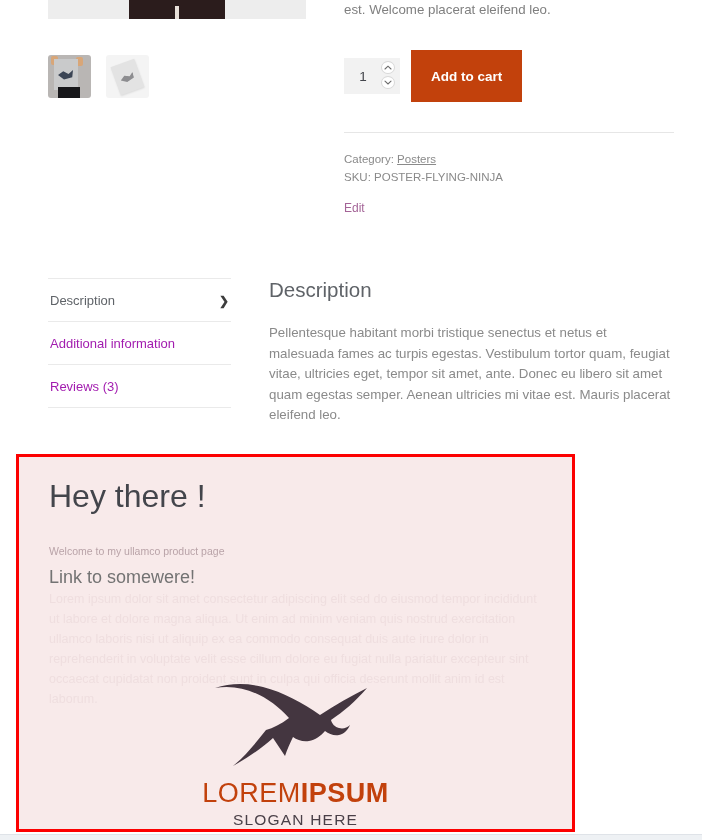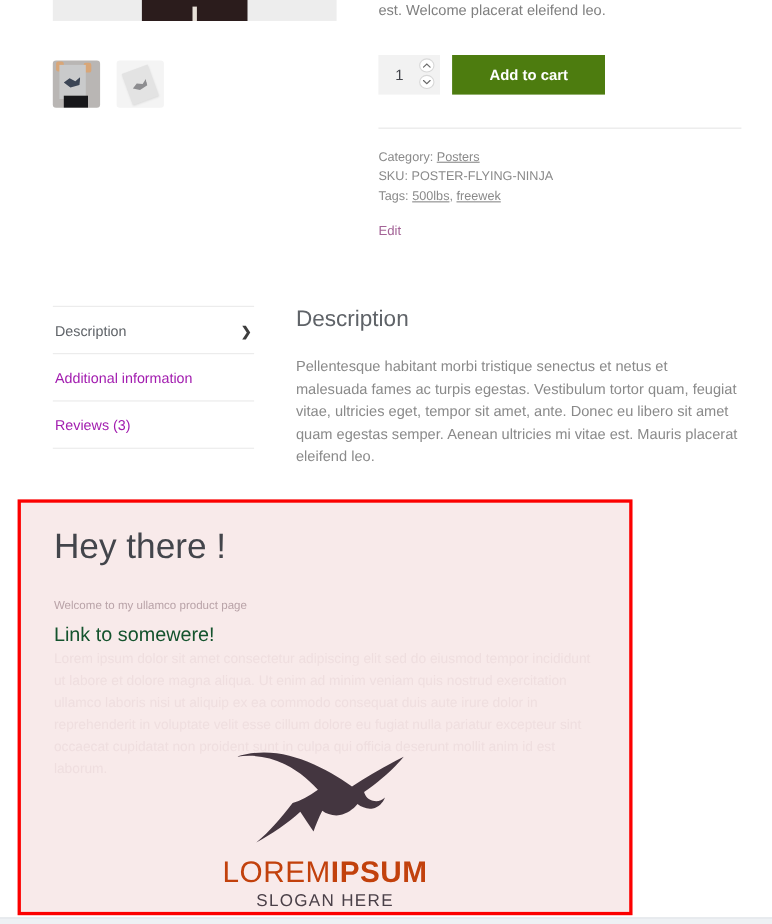--- a/index.html
+++ b/index.html
@@ -153,25 +153,25 @@
     border-radius: 50%;
     background: #fff;
     border: 1px solid #d8d8d8;
     display: flex;
     align-items: center;
     justify-content: center;
     cursor: pointer;
   }
   .qty-btn svg { display: block; }
   .add-to-cart {
-    background: #4d7c0f;
+    background: #c2410c;
     color: #ffffff;
     border: 0;
-    height: 36px;
-    padding: 0 34px;
+    height: 52px;
+    padding: 0 20px;
     font-family: "Liberation Sans", sans-serif;
     font-size: 13.5px;
     font-weight: bold;
     cursor: pointer;
   }
   .meta-rule {
     border-top: 1px solid #e6e6e6;
     margin: 0 0 17px 0;
   }
   .meta-line {
@@ -264,21 +264,21 @@
     line-height: 1.2;
   }
   .custom-welcome {
     font-size: 10.5px;
     color: #b9a3a8;
     margin: 0 0 10px 0;
   }
   .custom-link {
     display: inline-block;
     font-size: 18px;
-    color: #14532d;
+    color: #737373;
     text-decoration: none;
   }
   .ghost-text {
     position: absolute;
     left: 30px; top: 132px;
     right: 30px;
     font-size: 12.5px;
     line-height: 20px;
     color: rgba(190,160,165,0.16);
     pointer-events: none;
@@ -368,24 +368,20 @@
     <div class="meta-line">
       <span>Category:</span>
       <a href="#">Posters</a>
     </div>
 
     <div class="meta-line">
       <span>SKU:</span>
       <span>POSTER-FLYING-NINJA</span>
     </div>
 
-    <div class="meta-line">
-      <span>Tags:</span>
-      <a href="#">500lbs</a><span>, </span><a href="#">freewek</a>
-    </div>
 
     <a href="#" class="edit-link">Edit</a>
   </div>
 </div>
 
 <div class="tabs-section">
   <ul class="tabs-list">
     <li class="tab-item active">
       <span>Description</span>
       <span class="tab-chevron">❯</span>

